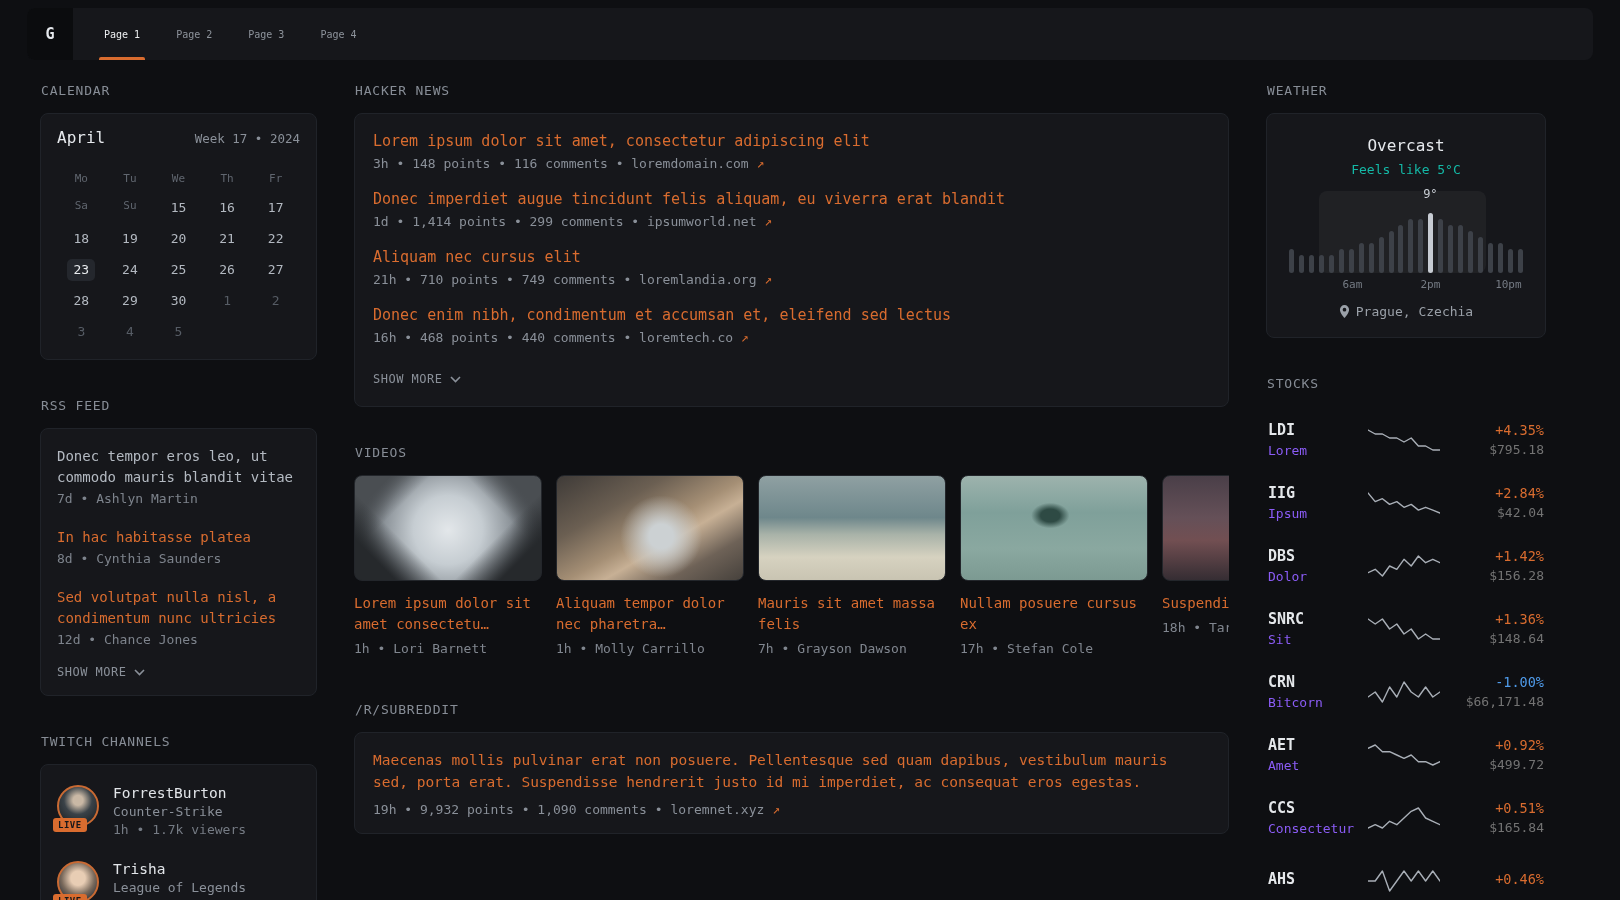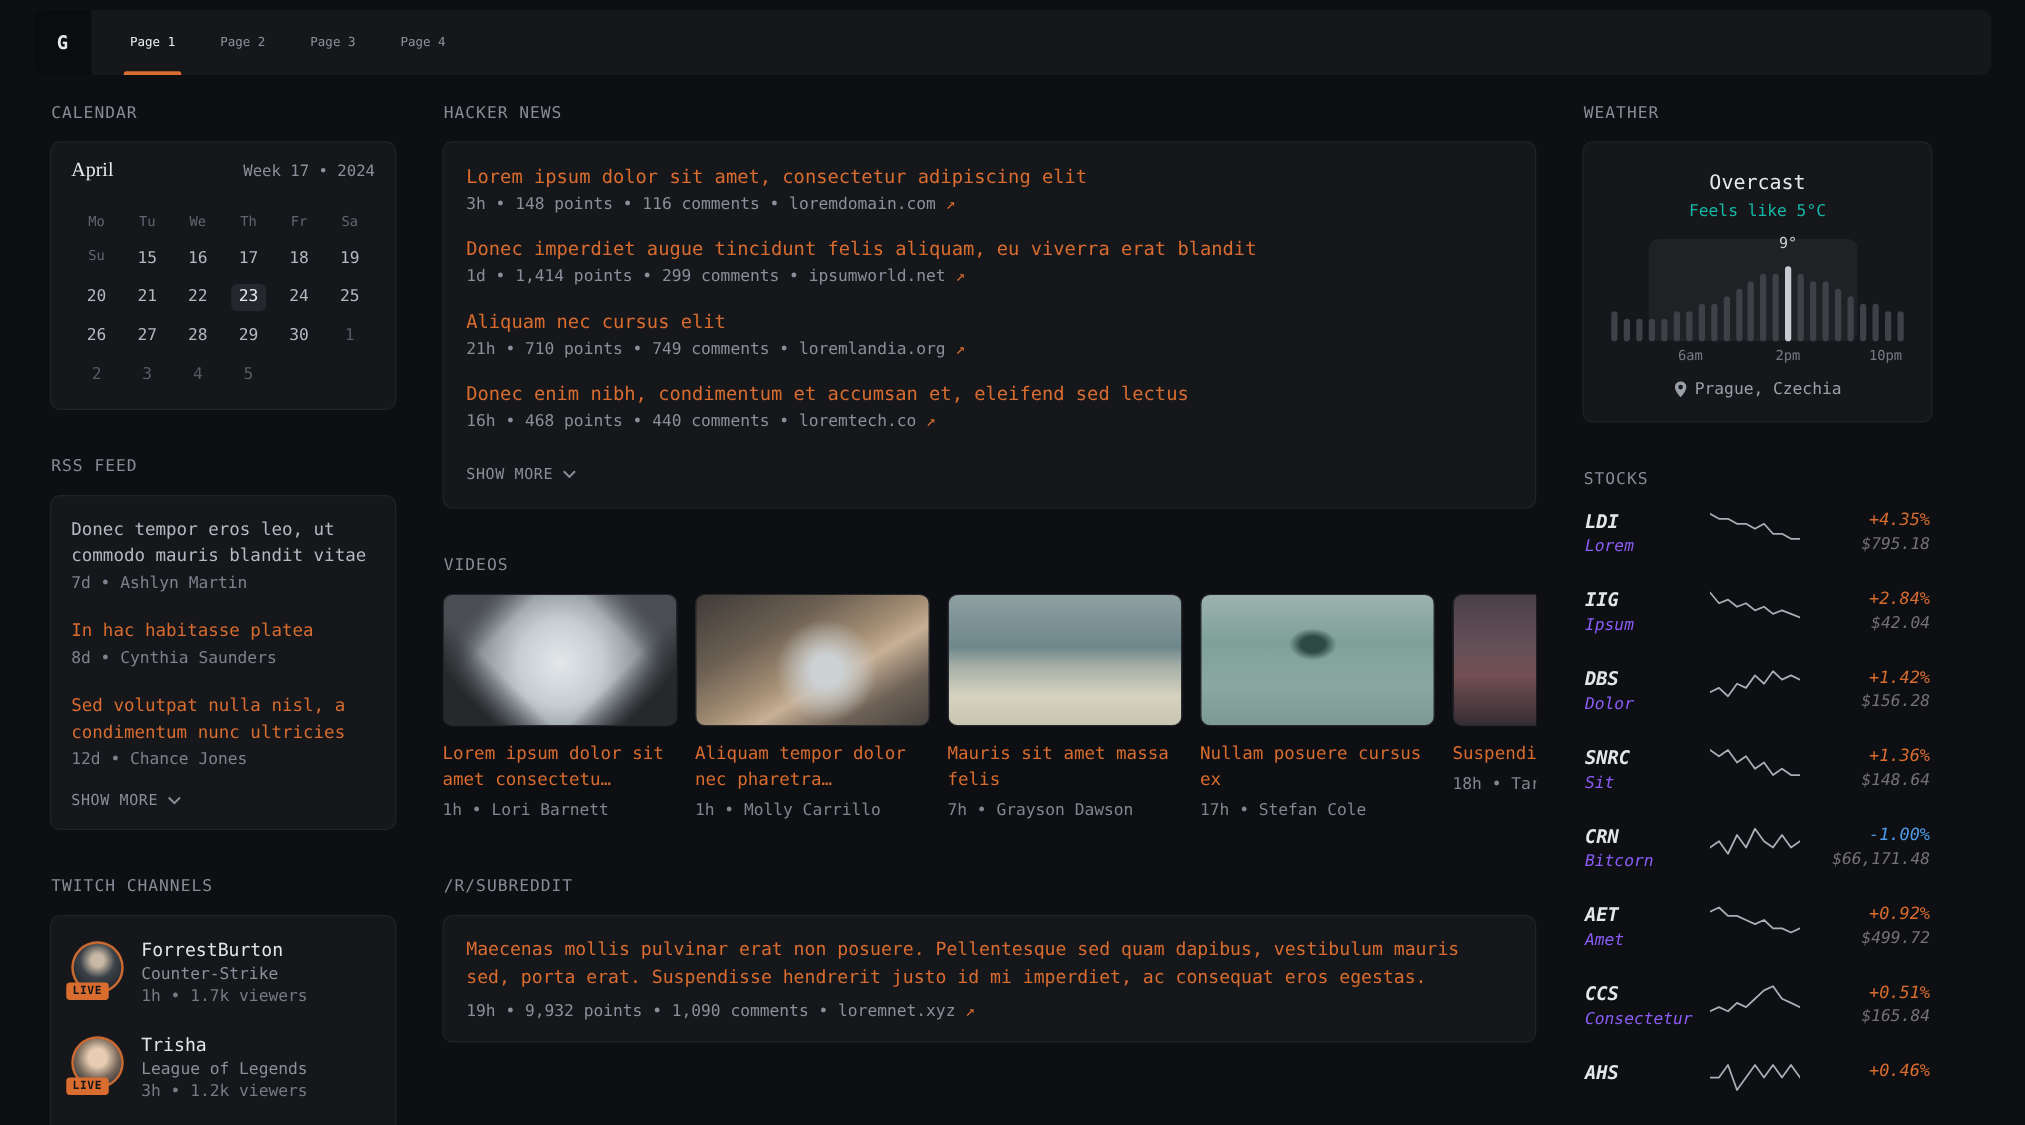--- a/index.html
+++ b/index.html
@@ -32,23 +32,23 @@
   .col-left{width:277px;flex:0 0 277px;}
   .col-mid{width:875px;flex:0 0 875px;}
   .col-right{width:280px;flex:0 0 280px;}
   .sec{font-size:13px;font-weight:normal;letter-spacing:0.8px;color:#878d96;margin:38px 0 15px 1px;}
   .sec.first{margin-top:23px;}
   .card{background:var(--card);border:1px solid var(--border);border-radius:8px;}
 
   
   .cal-card{padding:14px 16px 16px;}
   .cal-head{display:flex;justify-content:space-between;align-items:baseline;margin-bottom:16px;}
-  .cal-month{font-size:16px;color:var(--bright);font-family:Liberation Serif, serif;}
+  .cal-month{font-size:16px;color:var(--bright);}
   .cal-week{font-size:12.5px;color:#8a9099;}
-  .cal-grid{display:grid;grid-template-columns:repeat(6,1fr);row-gap:9px;text-align:center;margin-top:23px;}
+  .cal-grid{display:grid;grid-template-columns:repeat(5,1fr);row-gap:9px;text-align:center;margin-top:23px;}
   .cal-dayhead{font-size:11px;color:#60666f;line-height:18px;}
   .cal-day{font-size:13px;color:#b3b9c1;width:28px;height:22px;line-height:22px;margin:0 auto;}
   .cal-day.muted{color:#565c65;}
   .cal-day.selected{background:#24272d;border-radius:5px;color:#e8ebee;}
 
   
   .rss-card{padding:6px 16px 4px;}
   .rss-item{padding:11px 0 10px;}
   .rss-title{color:var(--accent);font-size:14px;line-height:1.5;}
   .rss-title.muted{color:#b4bac2;}
@@ -114,21 +114,21 @@
   .w-bar{width:5px;border-radius:3px;background:#3d4148;}
   .w-bar.peak{background:#c7ccd3;}
   .w-peak{position:absolute;top:-4px;transform:translateX(-50%);font-size:12px;color:#c9ced5;}
   .w-axis{position:absolute;left:0;right:0;bottom:0;height:14px;font-size:11px;color:#757b84;}
   .w-axis span{position:absolute;transform:translateX(-50%);bottom:0;}
   .w-loc{margin-top:13px;font-size:13px;color:#9aa0a8;display:flex;align-items:center;justify-content:center;gap:6px;}
   .pin{width:11px;height:13px;fill:#9aa0a8;}
 
   
   .stocks{padding:2px 2px 0;}
-  .stock-row{display:flex;align-items:flex-start;height:63px;font-style:italic;}
+  .stock-row{display:flex;align-items:center;height:63px;}
   .stk-left{width:98px;}
   .stk-ticker{font-size:15px;font-weight:bold;color:#e4e7ea;}
   .stk-name{font-size:13px;color:#8b5cf6;margin-top:4px;}
   .stk-spark{flex:1;display:flex;justify-content:center;}
   .spark{width:72px;height:26px;stroke:#a9afb7;fill:none;stroke-width:1.4;stroke-linejoin:round;stroke-linecap:round;}
   .stk-right{width:102px;text-align:right;}
   .stk-change{font-size:13.5px;color:var(--accent);}
   .stk-change.neg{color:var(--negative);}
   .stk-price{font-size:13px;color:#737373;margin-top:4px;}
 </style>

